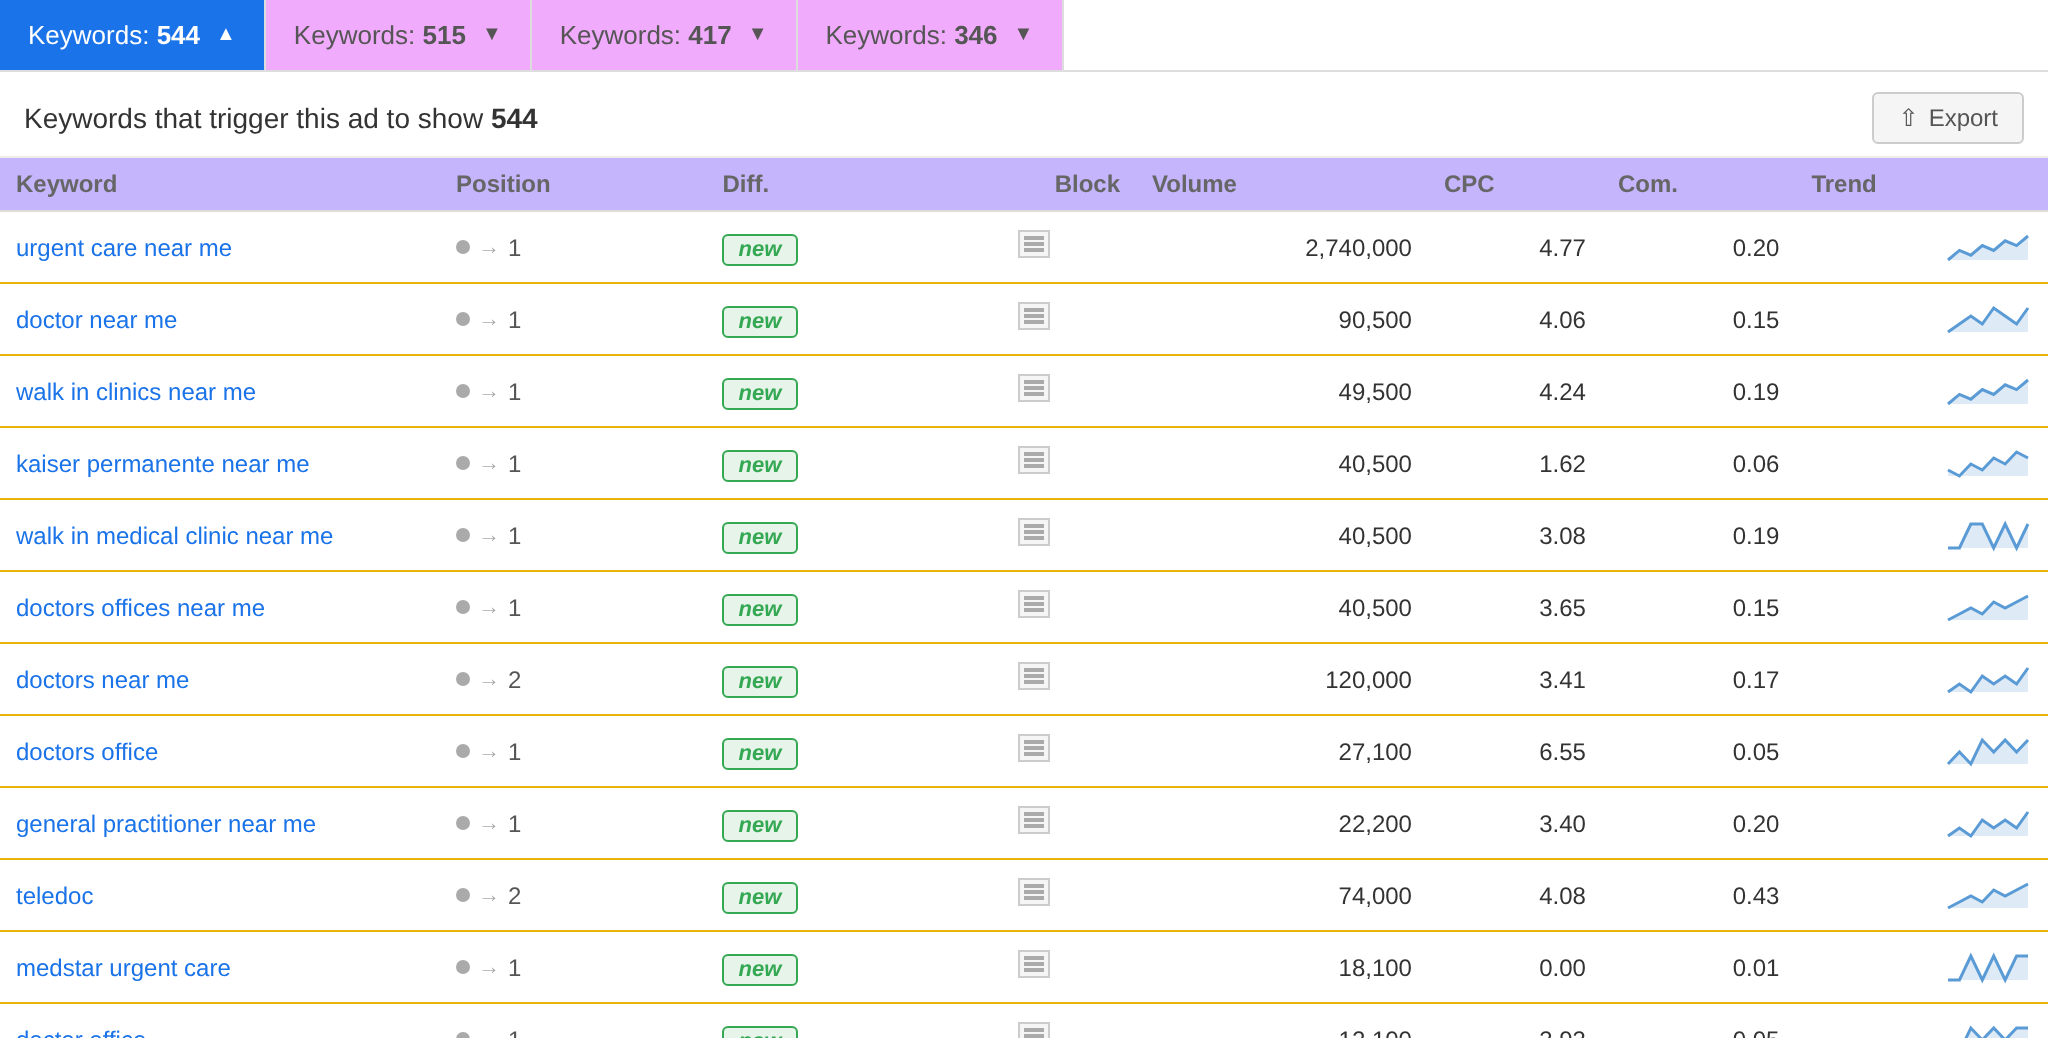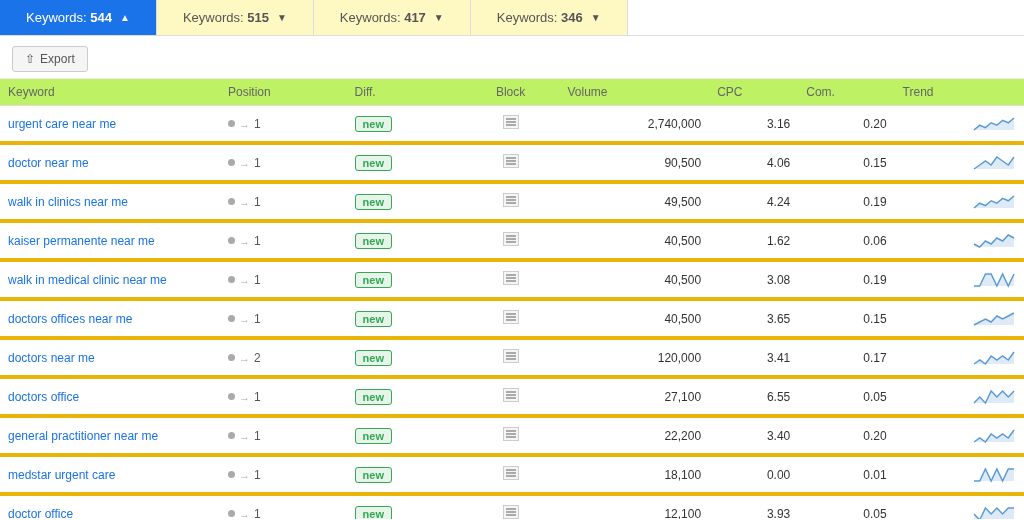--- a/index.html
+++ b/index.html
@@ -6,34 +6,34 @@
     body { font-family: Arial, sans-serif; font-size: 13px; background: #fff; color: #333; width: 1024px; height: 520px; overflow: hidden; }
 
     .top-bar {
       display: flex;
       border-bottom: 1px solid #ddd;
       height: 36px;
     }
     .tab {
       display: flex;
       align-items: center;
-      padding: 0 26px;
+      padding: 0 14px;
       border-right: 1px solid #ddd;
       cursor: pointer;
       font-size: 13px;
       min-width: 128px;
       justify-content: center;
       gap: 8px;
     }
     .tab.active {
       background: #1a73e8;
       color: #fff;
     }
     .tab.inactive {
-      background: #fef9c3;
+      background: #f0abfc;
       color: #555;
     }
     .tab .chevron { font-size: 10px; color: inherit; }
 
     .content-header {
       display: flex;
       align-items: center;
       justify-content: space-between;
       padding: 10px 12px 6px 12px;
       border-bottom: 1px solid #eee;
@@ -63,28 +63,28 @@
       width: 100%;
       border-collapse: collapse;
     }
 
     thead th {
       text-align: left;
       padding: 6px 8px;
       font-size: 12px;
       color: #666;
       border-bottom: 1px solid #ddd;
-      background: #bef264;
-      font-weight: normal;
+      background: #c4b5fd;
+      font-weight: bold;
     }
     thead th.right { text-align: left; }
-    thead th.center { text-align: center; }
+    thead th.center { text-align: right; }
 
     tbody tr {
-      border-bottom: 4px solid #eab308;
+      border-bottom: 1px solid #eab308;
     }
 
     tbody td {
       padding: 6px 8px;
       font-size: 12px;
       color: #333;
       vertical-align: middle;
     }
     tbody td.keyword-cell a {
       color: #1a73e8;
@@ -107,20 +107,21 @@
     .pos-num { color: #555; font-weight: normal; }
 
     .badge-new {
       background: #e6f4ea;
       color: #34a853;
       border: 1px solid #34a853;
       border-radius: 3px;
       padding: 1px 7px;
       font-size: 11px;
       font-weight: bold;
+      font-style: italic;
     }
 
     .block-icon {
       display: inline-block;
       width: 16px; height: 14px;
       border: 1px solid #ccc;
       background: #f5f5f5;
       position: relative;
     }
     .block-icon::before {
@@ -154,20 +155,21 @@
       <span>Keywords: <strong>417</strong></span>
       <span class="chevron">▼</span>
     </div>
     <div class="tab inactive">
       <span>Keywords: <strong>346</strong></span>
       <span class="chevron">▼</span>
     </div>
   </div>
 
 <div class="content-header">
+  <div class="content-header-title">Keywords that trigger this ad to show <span>544</span></div>
   <button class="export-btn">
     <span>⇧</span>
     <span>Export</span>
   </button>
 </div>
 
 <div class="table-container">
   <table>
     <thead>
       <tr>
@@ -187,21 +189,21 @@
           <td>
             <div class="position-cell">
               <span class="pos-dot"></span>
               <span class="pos-arrow">→</span>
               <span class="pos-num">1</span>
             </div>
           </td>
           <td><span class="badge-new">new</span></td>
           <td class="center"><span class="block-icon"></span></td>
           <td class="right">2,740,000</td>
-          <td class="right">3.16</td>
+          <td class="right">4.77</td>
           <td class="right">0.20</td>
           <td style="text-align: right;"><svg width="44" height="20" viewBox="0 0 44 20" class="sparkline">
               <polygon points="2,18 2,18 7.7142857142857135,13.2 13.428571428571427,15.6 19.142857142857142,10.8 24.857142857142854,13.2 30.571428571428573,8.399999999999999 36.285714285714285,10.8 42,6 42,18" fill="#5b9bd533"></polygon>
               <polyline points="2,18 7.7142857142857135,13.2 13.428571428571427,15.6 19.142857142857142,10.8 24.857142857142854,13.2 30.571428571428573,8.399999999999999 36.285714285714285,10.8 42,6" fill="none" stroke="#5b9bd5" stroke-width="1.5"></polyline>
             </svg></td>
         </tr>
         <tr>
           <td class="keyword-cell"><a href="#">doctor near me</a></td>
           <td>
             <div class="position-cell">
@@ -347,20 +349,39 @@
           <td class="center"><span class="block-icon"></span></td>
           <td class="right">22,200</td>
           <td class="right">3.40</td>
           <td class="right">0.20</td>
           <td style="text-align: right;"><svg width="44" height="20" viewBox="0 0 44 20" class="sparkline">
               <polygon points="2,18 2,18 7.7142857142857135,14 13.428571428571427,18 19.142857142857142,10 24.857142857142854,14 30.571428571428573,10 36.285714285714285,14 42,6 42,18" fill="#5b9bd533"></polygon>
               <polyline points="2,18 7.7142857142857135,14 13.428571428571427,18 19.142857142857142,10 24.857142857142854,14 30.571428571428573,10 36.285714285714285,14 42,6" fill="none" stroke="#5b9bd5" stroke-width="1.5"></polyline>
             </svg></td>
         </tr>
         <tr>
+          <td class="keyword-cell"><a href="#">teledoc</a></td>
+          <td>
+            <div class="position-cell">
+              <span class="pos-dot"></span>
+              <span class="pos-arrow">→</span>
+              <span class="pos-num">2</span>
+            </div>
+          </td>
+          <td><span class="badge-new">new</span></td>
+          <td class="center"><span class="block-icon"></span></td>
+          <td class="right">74,000</td>
+          <td class="right">4.08</td>
+          <td class="right">0.43</td>
+          <td style="text-align: right;"><svg width="44" height="20" viewBox="0 0 44 20" class="sparkline">
+              <polygon points="2,18 2,18 7.7142857142857135,15 13.428571428571427,12 19.142857142857142,15 24.857142857142854,9 30.571428571428573,12 36.285714285714285,9 42,6 42,18" fill="#5b9bd533"></polygon>
+              <polyline points="2,18 7.7142857142857135,15 13.428571428571427,12 19.142857142857142,15 24.857142857142854,9 30.571428571428573,12 36.285714285714285,9 42,6" fill="none" stroke="#5b9bd5" stroke-width="1.5"></polyline>
+            </svg></td>
+        </tr>
+        <tr>
           <td class="keyword-cell"><a href="#">medstar urgent care</a></td>
           <td>
             <div class="position-cell">
               <span class="pos-dot"></span>
               <span class="pos-arrow">→</span>
               <span class="pos-num">1</span>
             </div>
           </td>
           <td><span class="badge-new">new</span></td>
           <td class="center"><span class="block-icon"></span></td>

